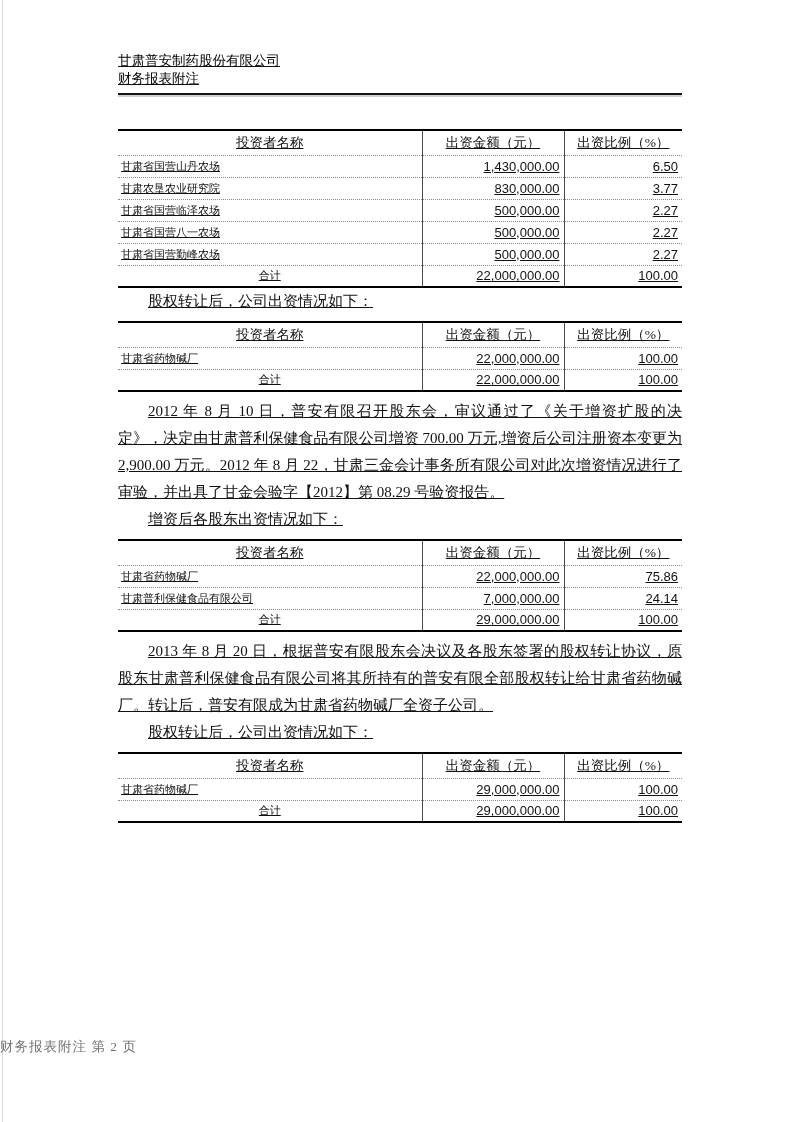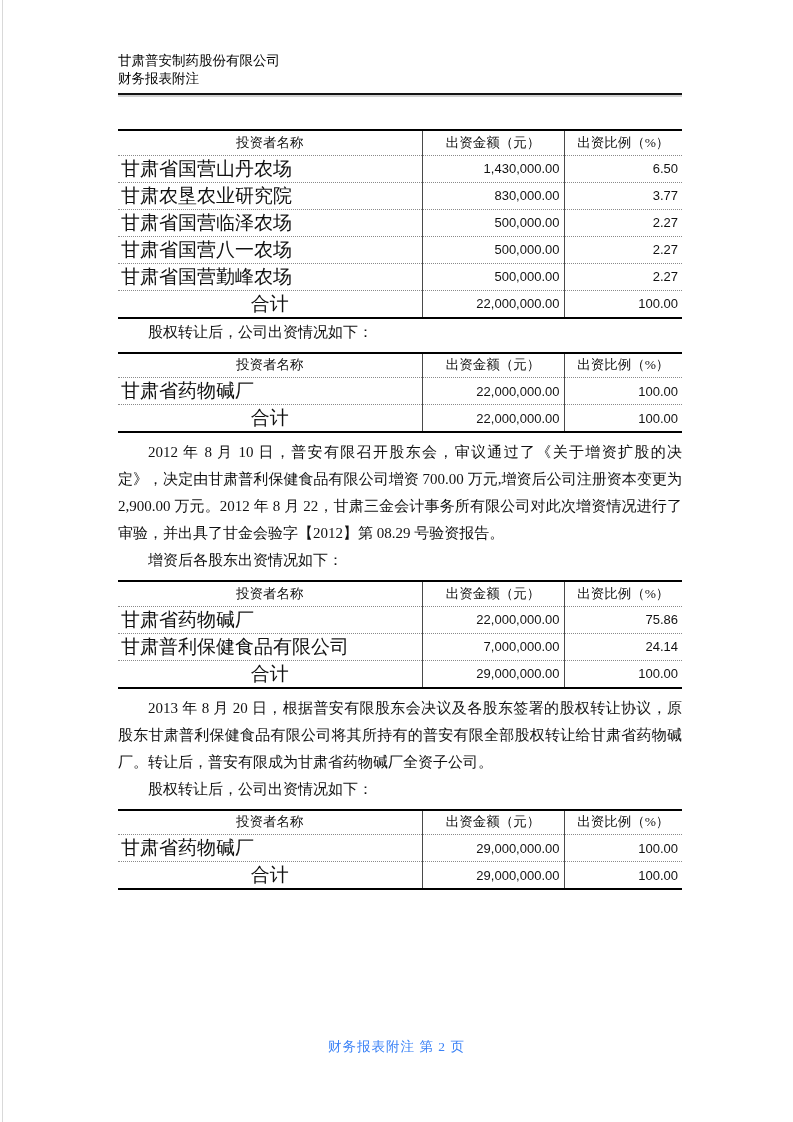--- a/index.html
+++ b/index.html
@@ -17,20 +17,21 @@
     position: absolute;
     left: 2px; top: 0; bottom: 0;
     width: 1px;
     background: #d9d9d9;
   }
   .content {
     position: absolute;
     left: 118px;
     top: 52px;
     width: 564px;
+    text-decoration: underline;
   }
   .doc-header { font-size: 13.5px; line-height: 17.5px; color: #000; }
   .doc-header div { white-space: nowrap; }
   .header-rule {
     margin-top: 6px;
     height: 0;
     border-bottom: 2px solid #151515;
     box-shadow: 0 2px 0 rgba(0,0,0,0.18);
   }
   table.otable {
@@ -48,21 +49,21 @@
   .otable th {
     height: 25px;
     font-weight: normal;
     font-size: 13.5px;
     text-align: center;
     vertical-align: middle;
     border-bottom: 1px dotted #8a8a8a;
   }
   .otable td {
     height: 22px;
-    font-size: 19px;
+    font-size: 11px;
     vertical-align: middle;
     border-bottom: 1px dotted #8a8a8a;
   }
   .otable th:nth-child(1), .otable td:nth-child(1) { border-right: 1px solid #4a4a4a; }
   .otable th:nth-child(2), .otable td:nth-child(2) { border-right: 1px solid #4a4a4a; margin-left: 20px; }
   .otable td.name { text-align: left; padding-left: 3px; }
   .otable td.num  {
     text-align: right;
     padding-right: 4px;
     font-family: "Liberation Sans", "DejaVu Sans", sans-serif;
@@ -79,24 +80,23 @@
   p.sub {
     font-size: 15px;
     line-height: 27px;
     text-indent: 2em;
     margin-top: 0;
   }
   .page-footer {
     position: absolute;
     left: 0; right: 0;
     top: 1038px;
-    text-align: center;
     font-size: 13.5px;
     letter-spacing: 1px;
-    color: #3b82f6;
+    color: #737373;
   }
 </style>
 </head>
 <body>
 
 <div class="page">
   <div class="scan-edge"></div>
 
   <div class="content">
 

